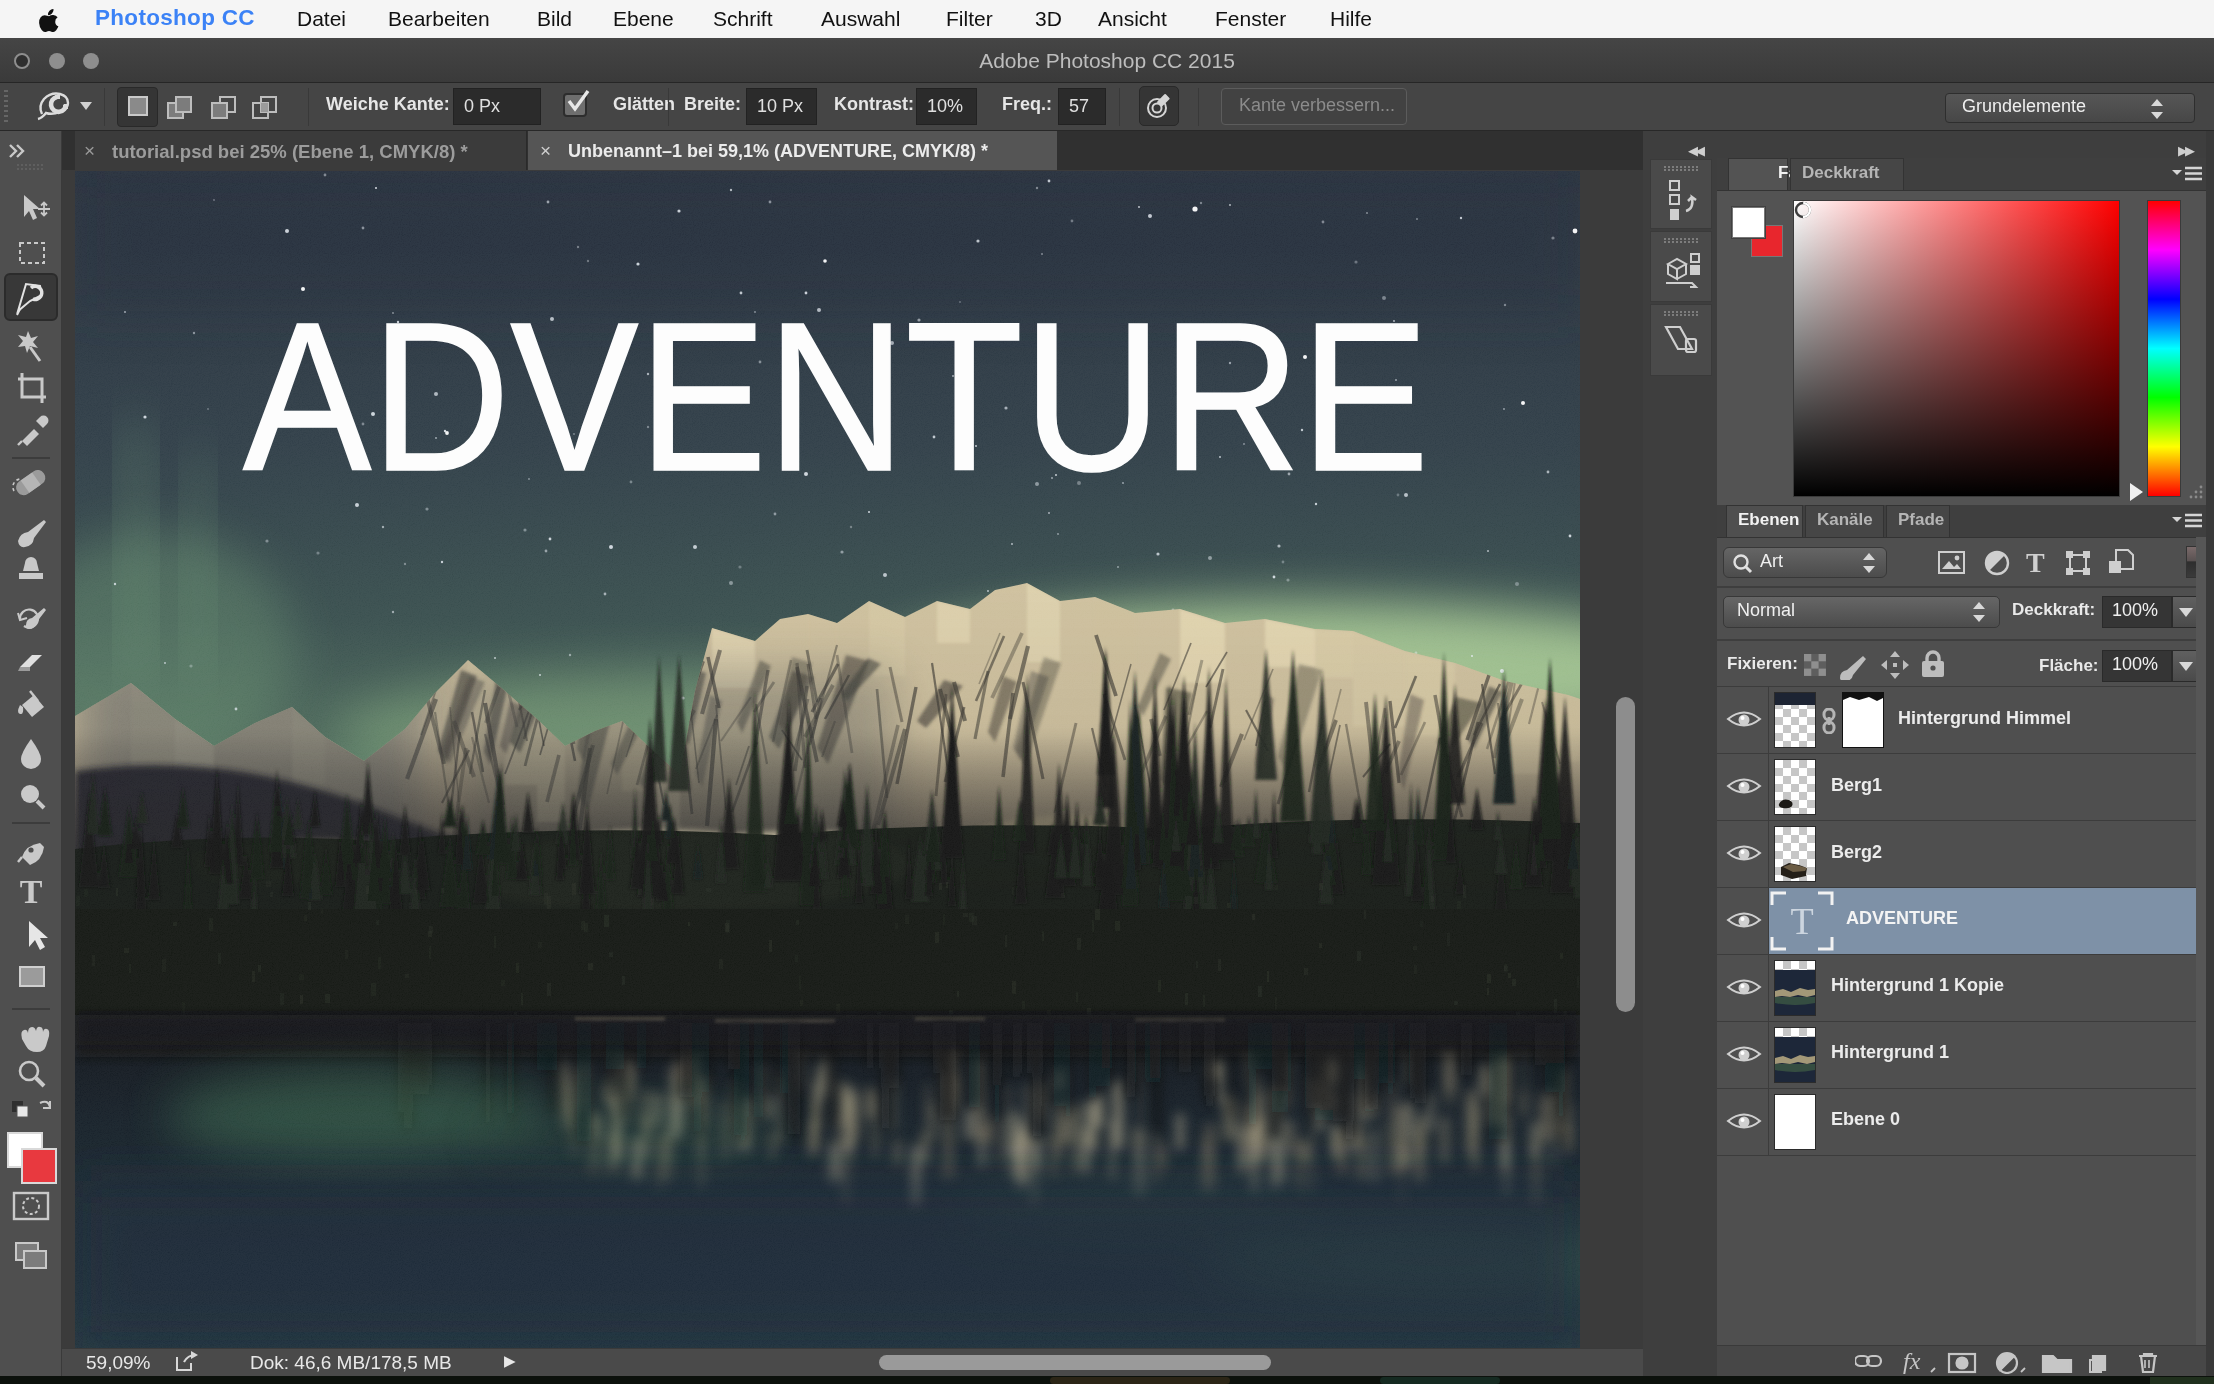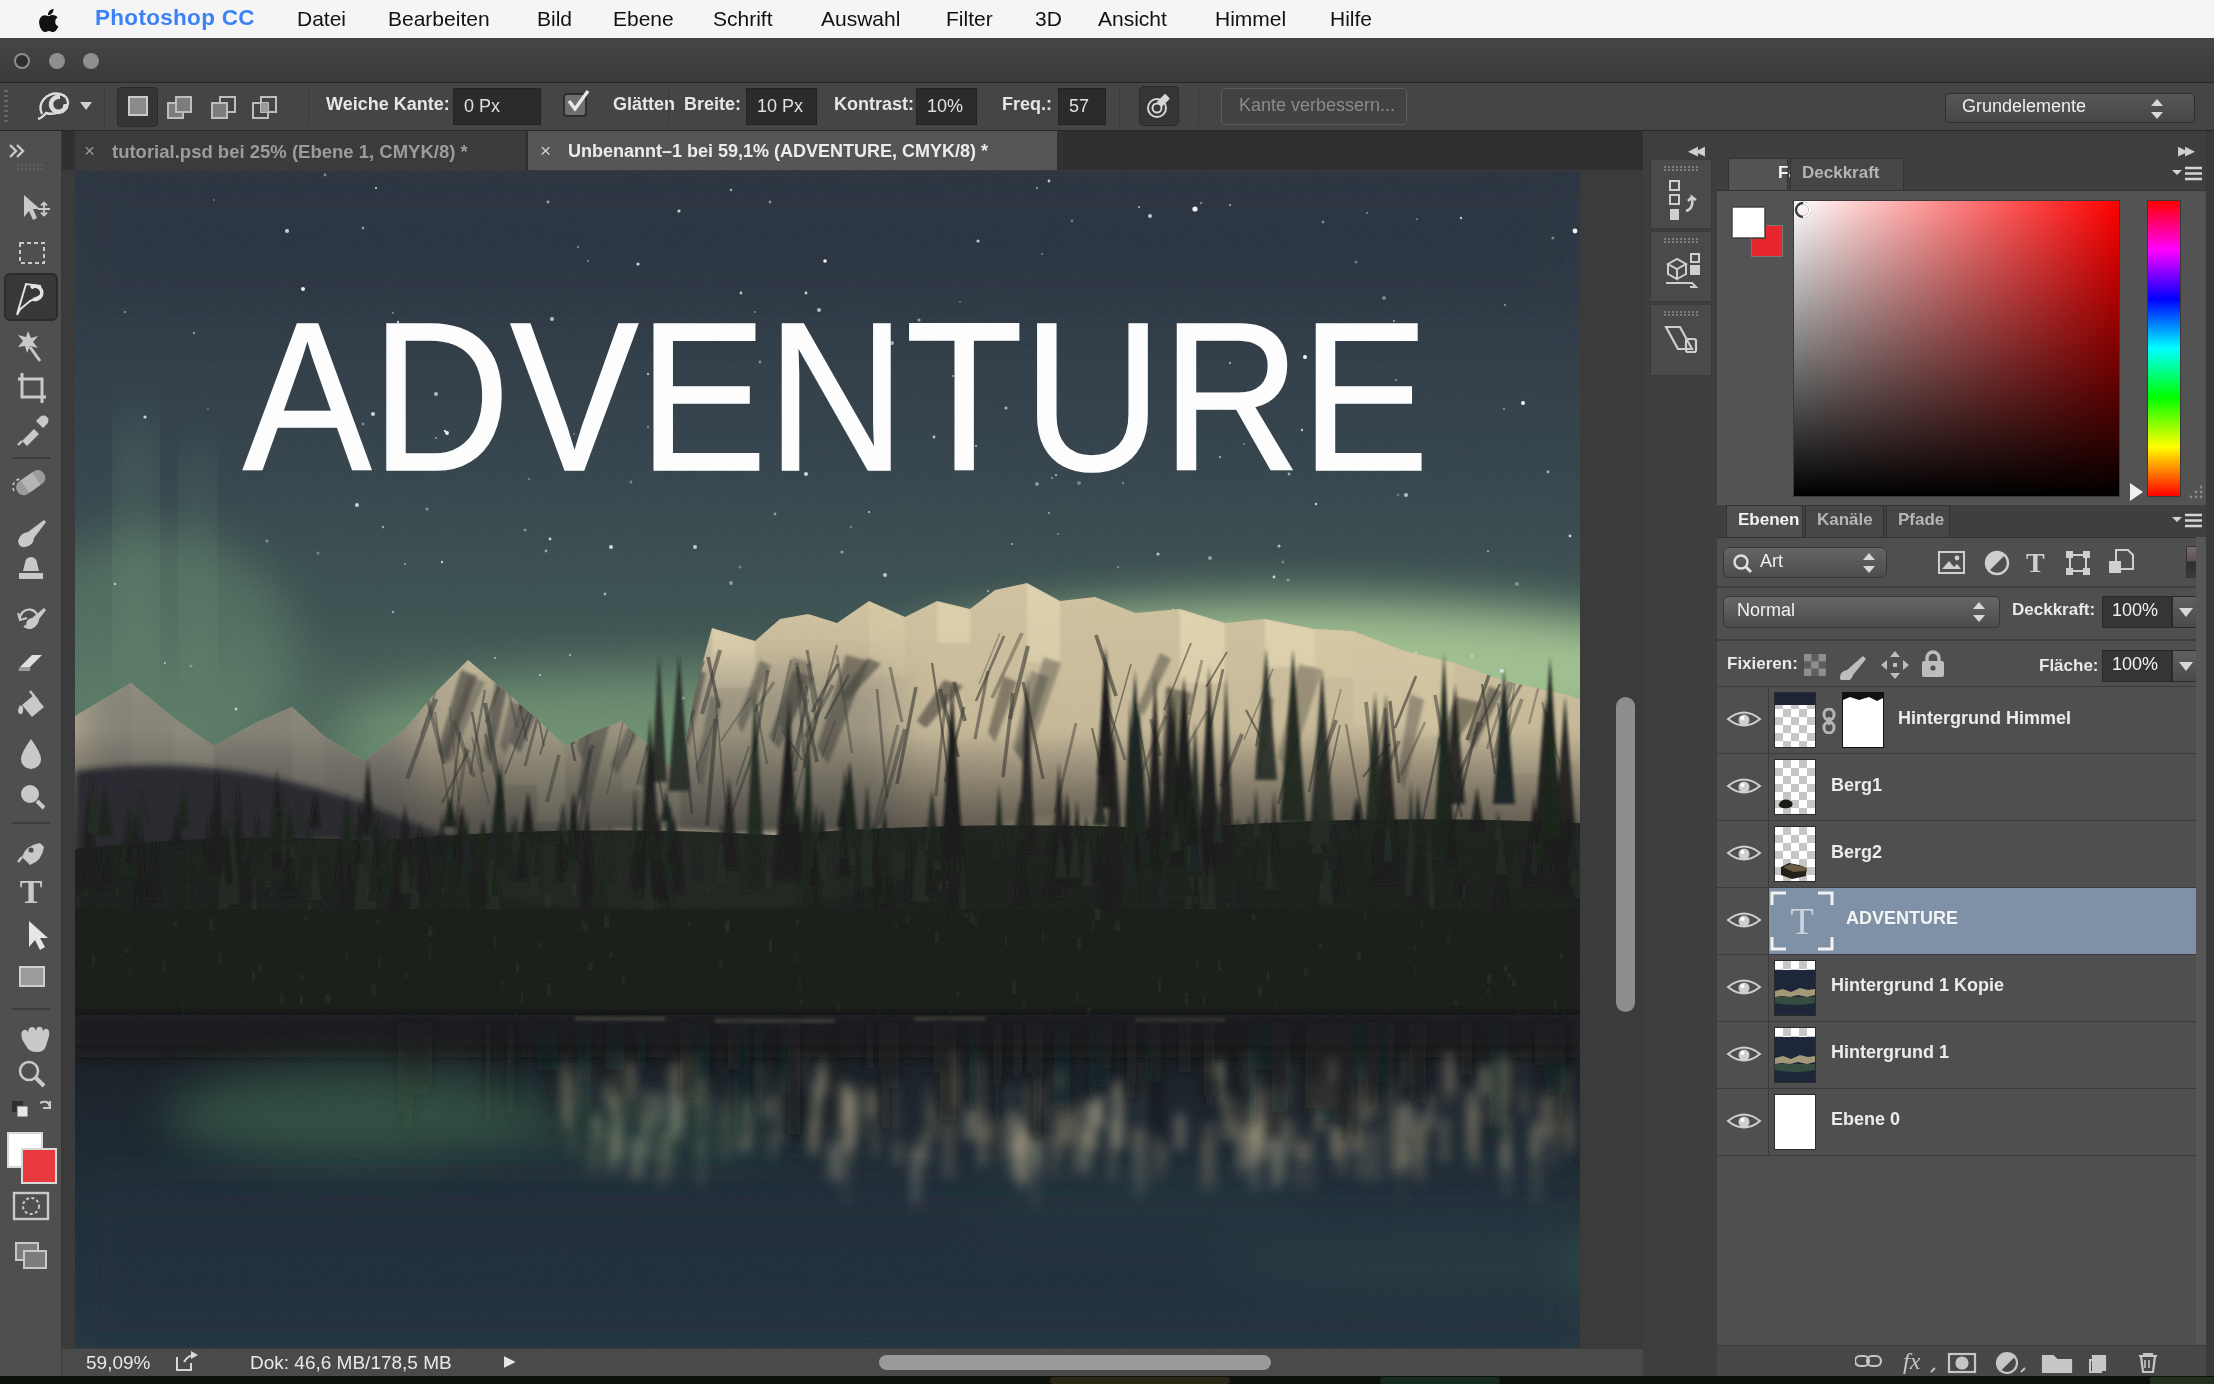--- a/index.html
+++ b/index.html
@@ -20,27 +20,28 @@
   <div class="abs" style="left:95px;top:5px;font-size:22.5px;font-weight:bold;color:#3b82f6;letter-spacing:0.3px;">Photoshop CC</div>
   <div class="abs" style="left:297px;top:7px;font-size:21px;color:#111;">Datei</div>
   <div class="abs" style="left:388px;top:7px;font-size:21px;color:#111;">Bearbeiten</div>
   <div class="abs" style="left:537px;top:7px;font-size:21px;color:#111;">Bild</div>
   <div class="abs" style="left:613px;top:7px;font-size:21px;color:#111;">Ebene</div>
   <div class="abs" style="left:713px;top:7px;font-size:21px;color:#111;">Schrift</div>
   <div class="abs" style="left:821px;top:7px;font-size:21px;color:#111;">Auswahl</div>
   <div class="abs" style="left:946px;top:7px;font-size:21px;color:#111;">Filter</div>
   <div class="abs" style="left:1035px;top:7px;font-size:21px;color:#111;">3D</div>
   <div class="abs" style="left:1098px;top:7px;font-size:21px;color:#111;">Ansicht</div>
-  <div class="abs" style="left:1215px;top:7px;font-size:21px;color:#111;">Himmel</div>
+  <div class="abs" style="left:1215px;top:7px;font-size:21px;color:#111;">Fenster</div>
   <div class="abs" style="left:1330px;top:7px;font-size:21px;color:#111;">Hilfe</div>
 
   <div class="abs" style="left:0;top:38px;width:2214px;height:45px;background:linear-gradient(#454545,#3a3a3a);border-bottom:1px solid #262626;"></div>
   <div class="abs" style="left:14px;top:53px;width:16px;height:16px;border-radius:50%;background:#2e2e2e;border:2px solid #8e8e8e;"></div>
   <div class="abs" style="left:49px;top:53px;width:16px;height:16px;border-radius:50%;background:#8e8e8e;"></div>
   <div class="abs" style="left:83px;top:53px;width:16px;height:16px;border-radius:50%;background:#8e8e8e;"></div>
+  <div class="abs" style="left:0;top:49px;width:2214px;text-align:center;font-size:21px;color:#bdbdbd;">Adobe Photoshop CC 2015</div>
 
   <div class="abs" style="left:0;top:83px;width:2214px;height:48px;background:#454545;border-bottom:1px solid #282828;"></div>
   <div id="optbar">
 
     <div class="abs" style="left:4px;top:90px;width:4px;height:34px;background:repeating-linear-gradient(#666 0,#666 2px,transparent 2px,transparent 5px);"></div>
 
     <svg class="abs" style="left:32px;top:88px;" width="44" height="38" viewBox="0 0 44 38">
       <path d="M10 26 Q6 18 12 11 Q19 4 28 6 Q36 8 36 15 Q36 21 28 24 Q20 27 14 25 Q10 30 6 31" fill="none" stroke="#dcdcdc" stroke-width="2.4"></path>
       <path d="M25 9 a7.5 7.5 0 1 0 9 7" fill="none" stroke="#dcdcdc" stroke-width="4.6"></path>
       <rect x="23" y="7" width="5" height="4" fill="#dcdcdc"></rect>

